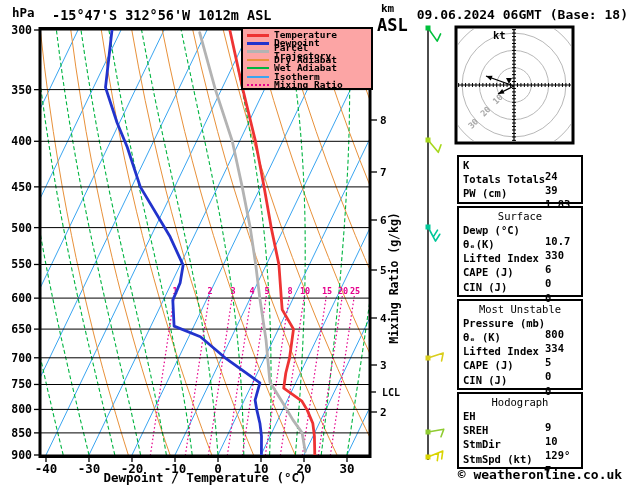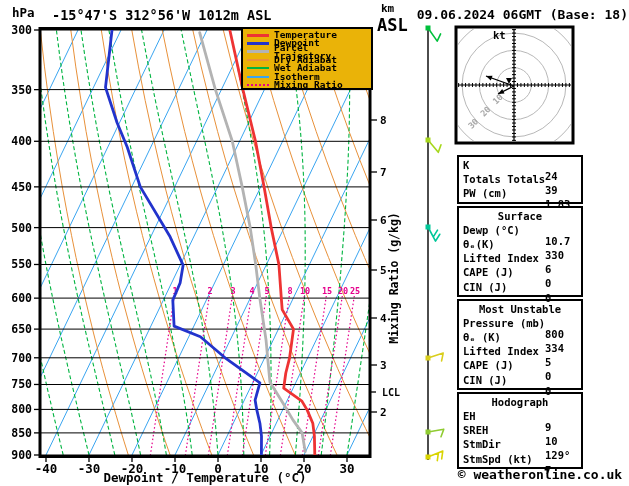--- a/index.html
+++ b/index.html
@@ -10,30 +10,30 @@
   #hpa-label{left:12px;top:5px;font-size:12.5px;}
   #chart-title{left:52px;top:7px;font-size:13.5px;}
   #km-label{left:381px;top:2px;font-size:11px;}
   #asl-label{left:377px;top:15px;font-size:17px;}
   #datetime{left:404px;top:7px;width:224px;text-align:right;font-size:13px;}
   #kt-label{left:460px;top:29px;font-size:10.5px;padding-left:33px;}
   #mixing-axis-label{left:394px;top:278px;transform:translate(-50%,-50%) rotate(-90deg);
       font-size:11.5px;font-weight:bold;white-space:nowrap;position:absolute;}
   #xaxis-label{left:40px;top:470px;width:330px;text-align:center;font-size:12.5px;}
   #copyright{left:450px;top:467px;width:180px;text-align:center;font-size:13px;}
-  #legend{position:absolute;left:241px;top:27px;width:132px;height:63px;background:#eab308;
+  #legend{position:absolute;left:241px;top:27px;width:132px;height:63px;background:#fca5a5;
       border:2px solid #000;box-sizing:border-box;padding-top:2px;}
   .lg-row{display:flex;align-items:center;height:8.3px;}
   .lg-swatch{width:22px;margin-left:4px;flex:none;}
   .lg-label{margin-left:5px;font-size:9.5px;font-weight:bold;line-height:8px;}
   #panels{position:absolute;left:457px;top:155px;width:126px;}
   .panel{border:2px solid #000;background:#fff;box-sizing:border-box;width:126px;
       margin-top:2px;padding:1px 0;}
   .panel:first-child{margin-top:0;}
-  .p-head{text-align:center;font-size:10.5px;font-weight:bold;height:14.2px;line-height:14.2px;}
+  .p-head{text-align:center;font-size:10.5px;font-weight:normal;height:14.2px;line-height:14.2px;}
   .p-row{position:relative;height:14.2px;line-height:14.2px;font-size:10.5px;font-weight:bold;}
   .p-label{padding-left:4px;}
   .p-value{position:absolute;left:86px;top:0;margin-top:11px;}
 </style>
 </head>
 <body>
 
 <div id="app">
 
   <svg id="main-svg" width="629" height="486">

